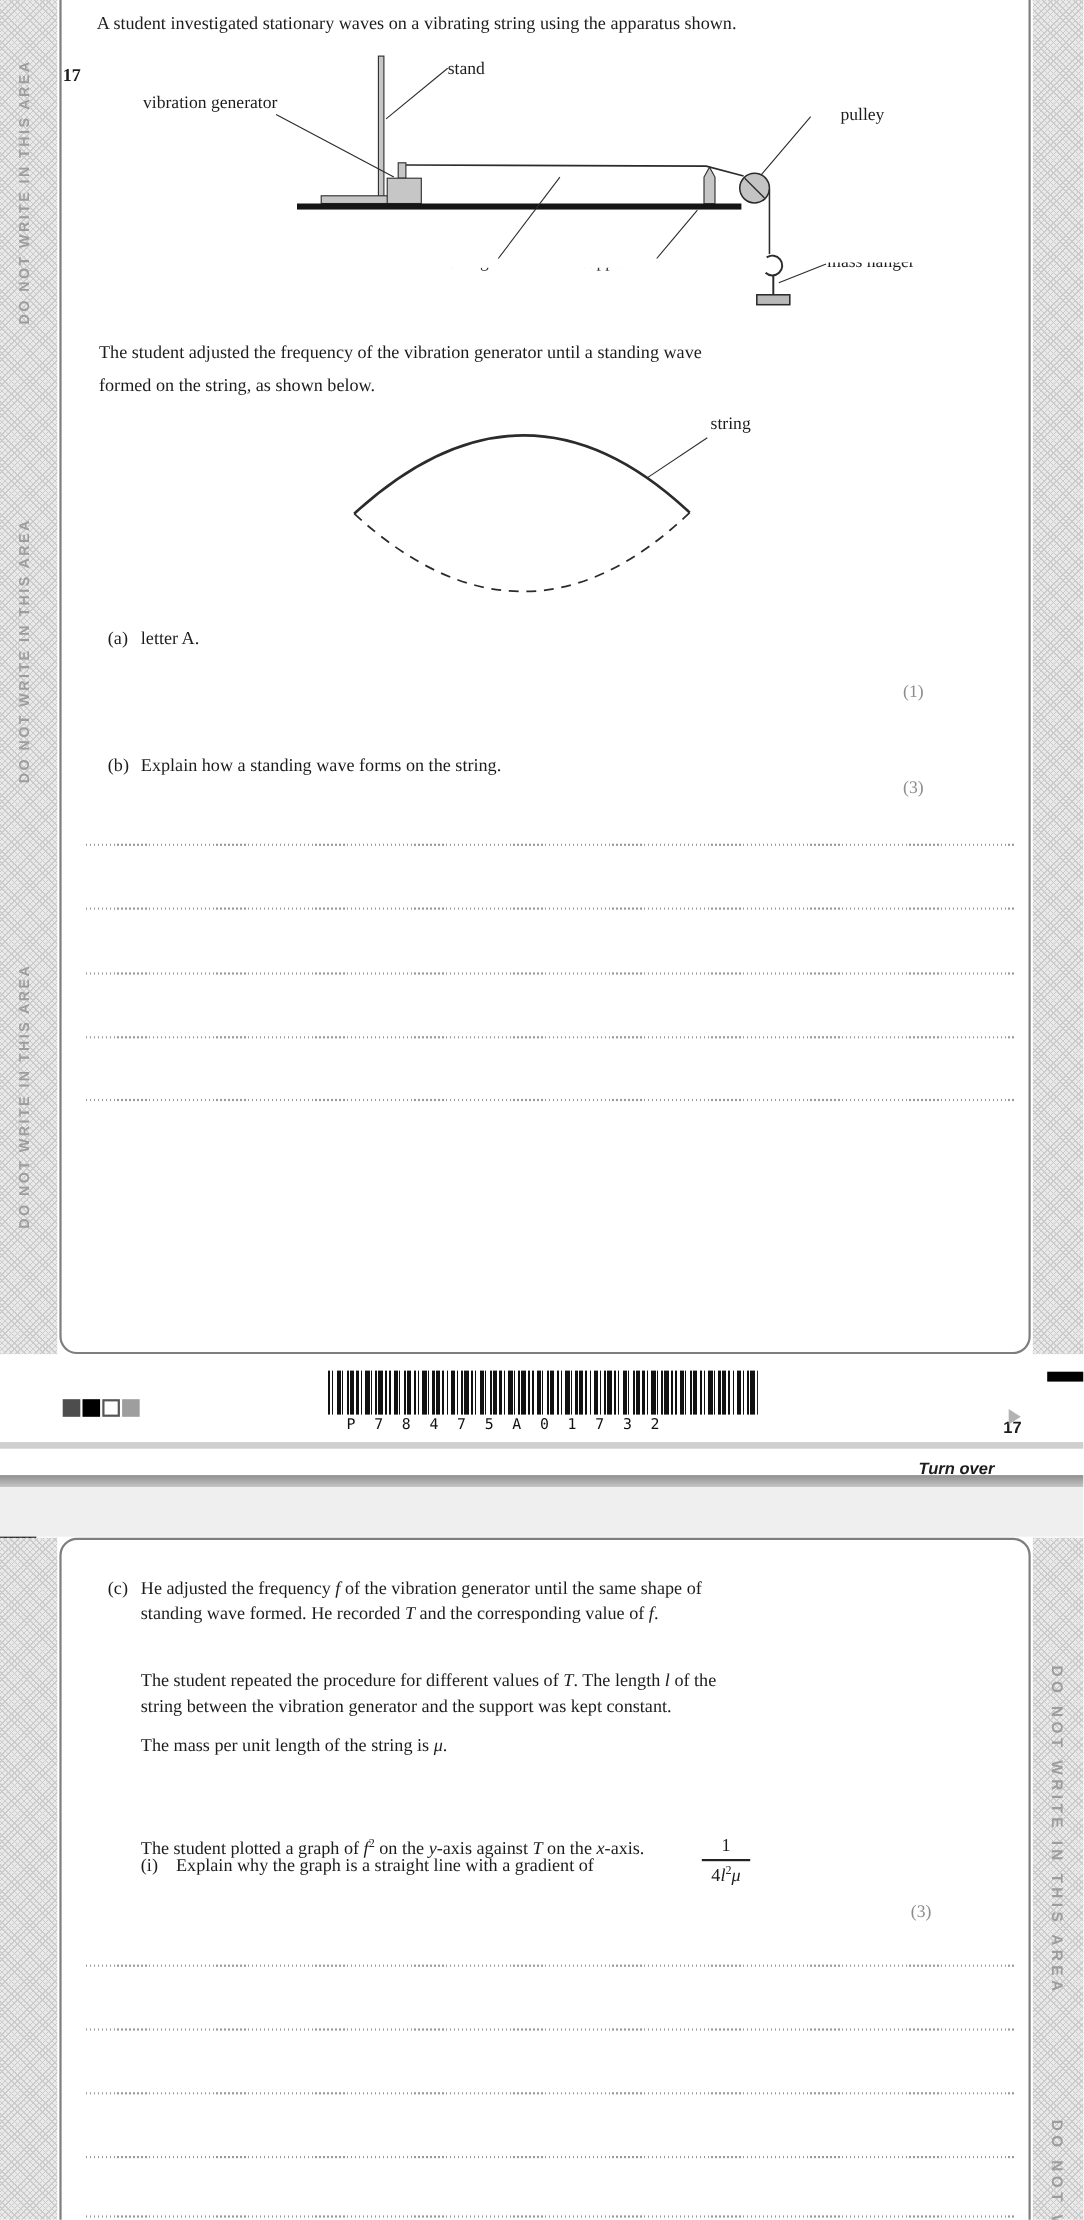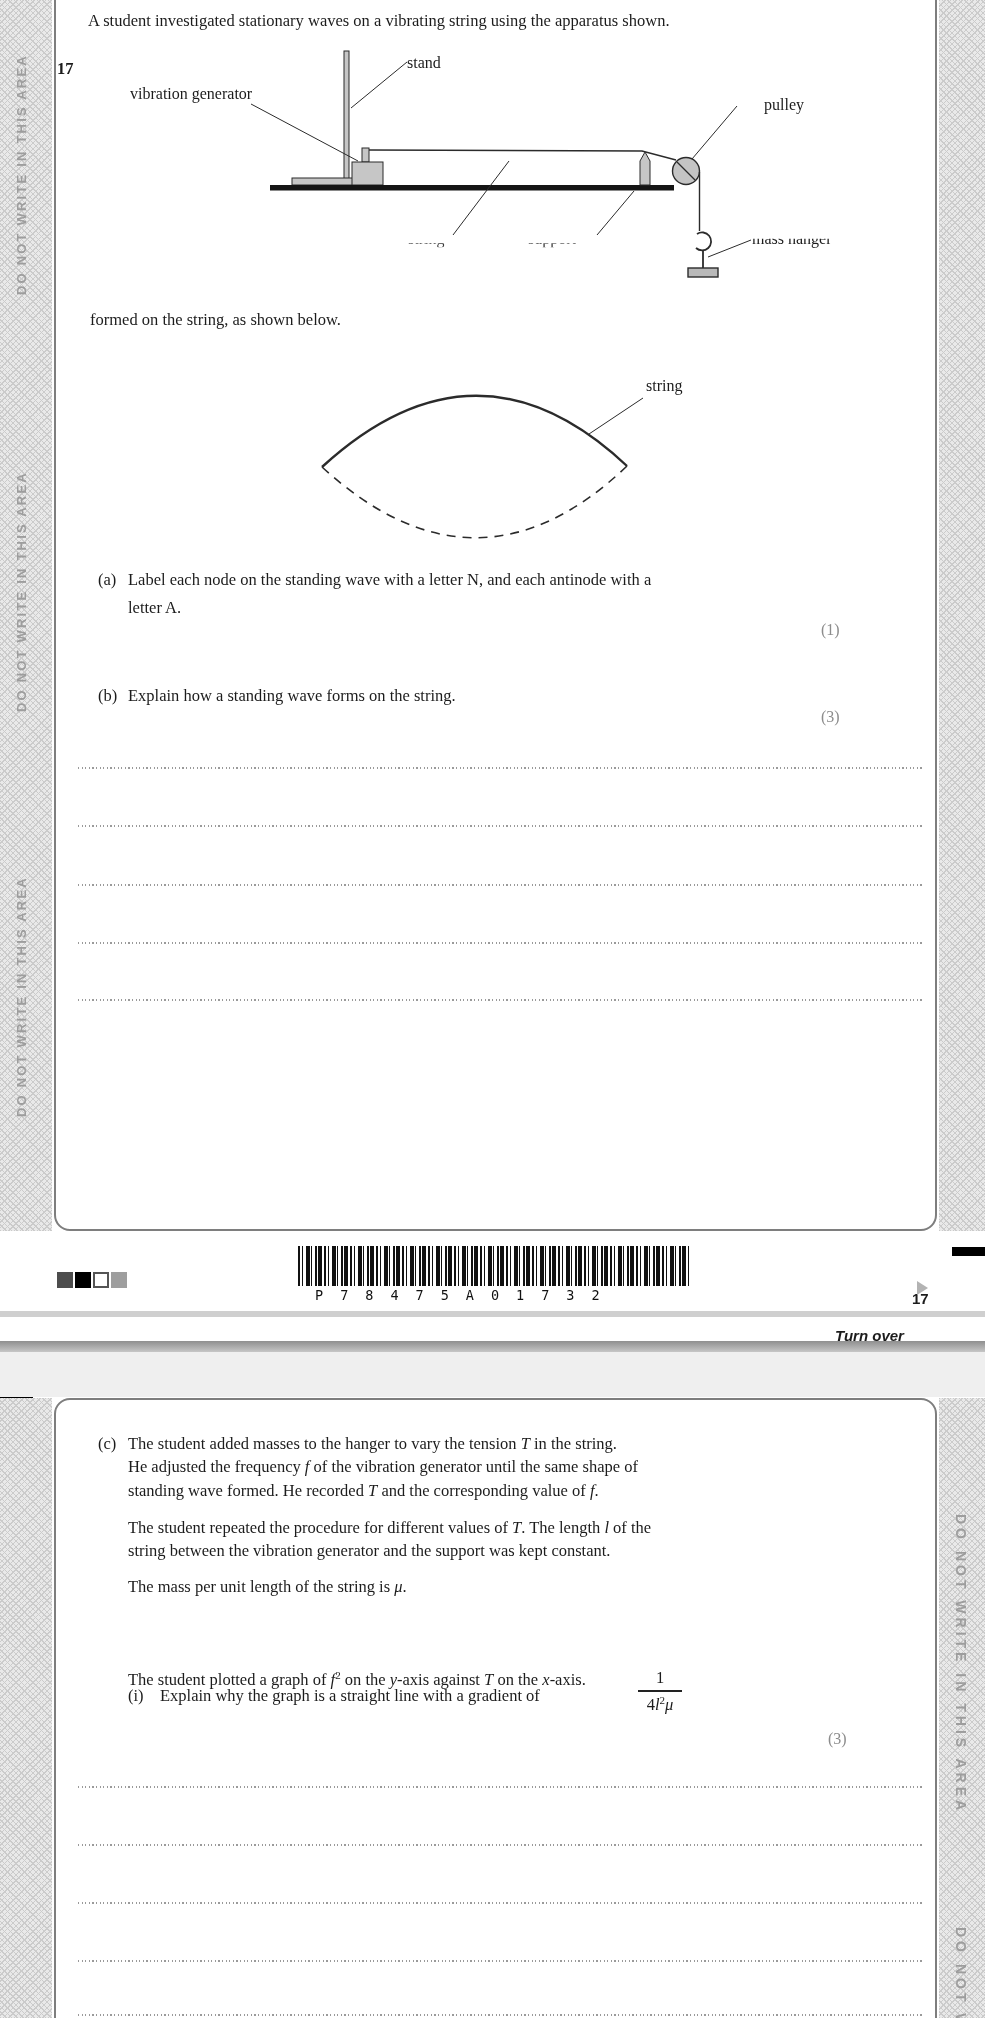--- a/index.html
+++ b/index.html
@@ -90,33 +90,33 @@
 </svg>
 
 <div class="abs lbl" style="left:407px;top:54px;">stand</div>
 <div class="abs lbl" style="left:130px;top:85px;">vibration generator</div>
 <div class="abs lbl" style="left:735px;top:96px;margin-left:29px;">pulley</div>
 <div class="abs lbl clip-most" style="left:408px;top:230px;">string</div>
 <div class="abs lbl clip-most" style="left:528px;top:230px;">support</div>
 <div class="abs lbl clip-half" style="left:752px;top:230px;">mass hanger</div>
 
 <div class="abs txt lh30" style="left:90px;top:305px;">
+  <div>The student adjusted the frequency of the vibration generator until a standing wave</div>
   <div>formed on the string, as shown below.</div>
 </div>
 
 <svg style="left:300px;top:370px;" width="450" height="195" viewBox="300 370 450 195">
   <path class="diag-stroke" d="M322,467 Q477,325 627,466" stroke-width="2.4"></path>
   <path class="diag-stroke" d="M322,467 Q477,609 627,466" stroke-width="1.6" stroke-dasharray="9 7"></path>
   <path class="diag-stroke" d="M643,398 L589,434" stroke-width="1"></path>
 </svg>
 <div class="abs lbl" style="left:646px;top:377px;">string</div>
 
 <div class="abs txt" style="left:98px;top:566px;">(a)</div>
 <div class="abs txt" style="left:128px;top:566px;">
-  <div>Label each node on the standing wave with a letter N, and each antinode with a</div>
   <div>letter A.</div>
 </div>
 <div class="abs marks" style="left:821px;top:621px;">(1)</div>
 
 <div class="abs txt" style="left:98px;top:682px;">(b)</div>
 <div class="abs txt" style="left:128px;top:682px;">Explain how a standing wave forms on the string.</div>
 <div class="abs marks" style="left:821px;top:708px;">(3)</div>
 
 <div class="abs ansline" style="top:767px;"></div>
 <div class="abs ansline" style="top:825px;"></div>
@@ -145,21 +145,20 @@
 <div class="abs sheet" style="left:54px;top:1398px;width:883px;height:640px;border-radius:16px 16px 0 0;"></div>
 
 <div class="abs texture" style="left:0;top:1398px;width:52px;height:620px;"></div>
 <div class="abs texture" style="left:939px;top:1398px;width:46px;height:620px;">
   <div class="abs vtext big" style="left:14px;top:90px;height:352px;">DO NOT WRITE IN THIS AREA</div>
   <div class="abs vtext big" style="left:14px;top:505px;height:200px;">DO NOT WRITE</div>
 </div>
 
 <div class="abs txt lh23" style="left:98px;top:1432px;">(c)</div>
 <div class="abs txt lh23" style="left:128px;top:1432px;">
-  <div><span>The student added masses to the hanger to vary the tension </span><i>T</i><span> in the string.</span></div>
   <div><span>He adjusted the frequency </span><i>f</i><span> of the vibration generator until the same shape of</span></div>
   <div><span>standing wave formed. He recorded </span><i>T</i><span> and the corresponding value of </span><i>f</i><span>.</span></div>
 </div>
 <div class="abs txt lh23" style="left:128px;top:1516px;">
   <div><span>The student repeated the procedure for different values of </span><i>T</i><span>. The length </span><i>l</i><span> of the</span></div>
   <div><span>string between the vibration generator and the support was kept constant.</span></div>
 </div>
 <div class="abs txt lh23" style="left:128px;top:1575px;"><span>The mass per unit length of the string is </span><i>μ</i><span>.</span></div>
 <div class="abs txt lh23" style="left:128px;top:1668px;text-align:right;"><span>The student plotted a graph of </span><i>f</i><sup>2</sup><span> on the </span><i>y</i><span>-axis against </span><i>T</i><span> on the </span><i>x</i><span>-axis.</span></div>
 

